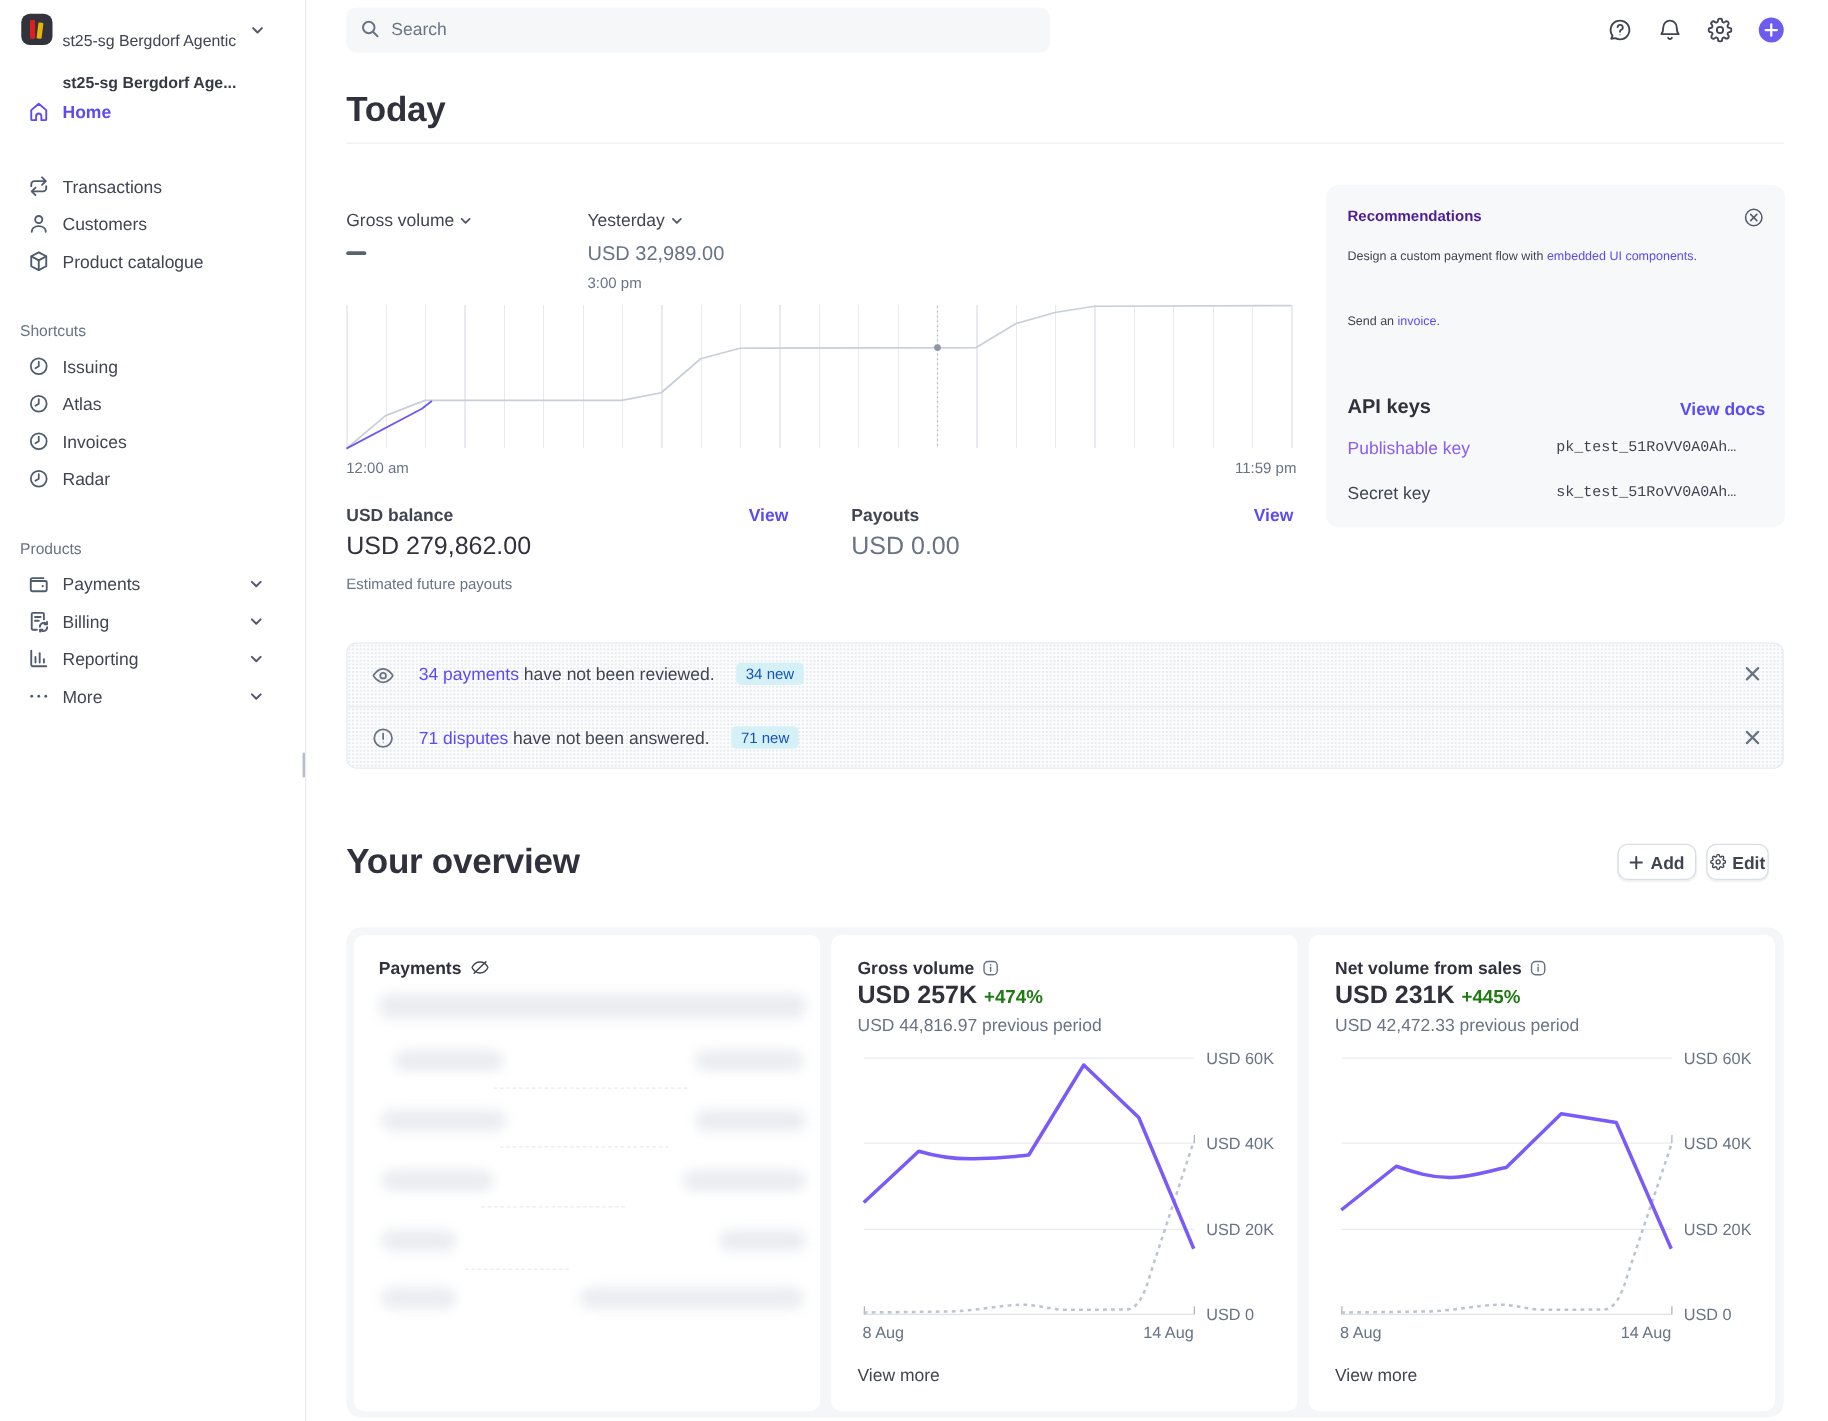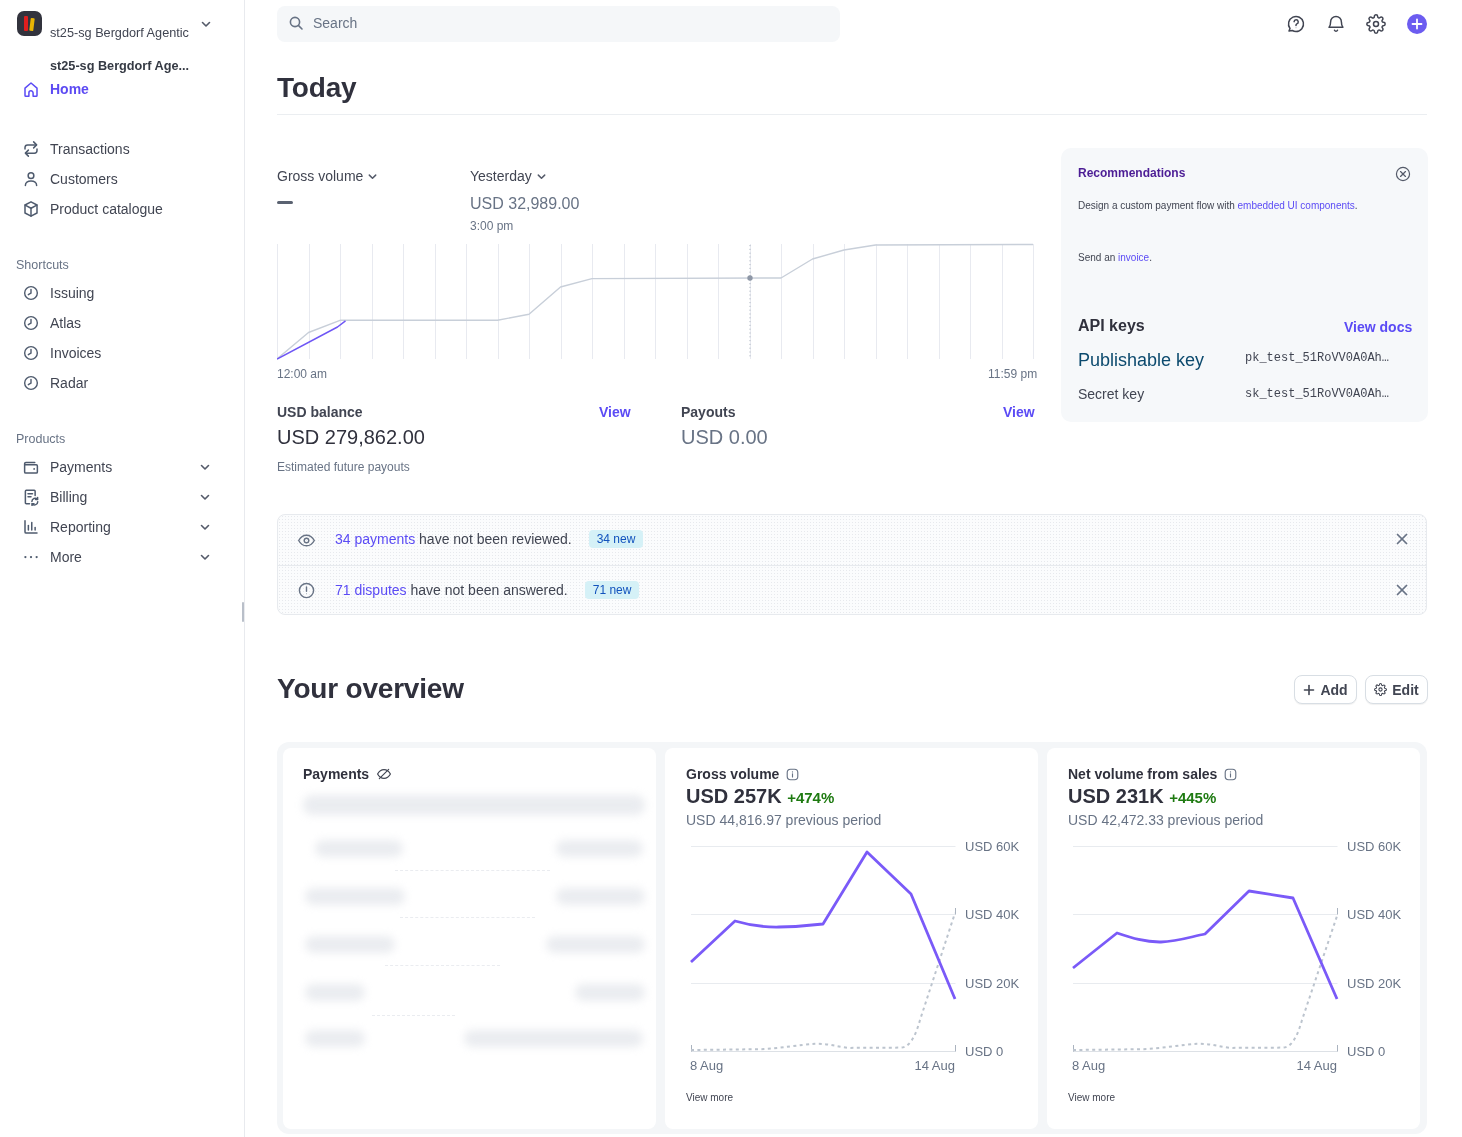--- a/index.html
+++ b/index.html
@@ -67,21 +67,21 @@
   #ov-title { position:absolute; left:277px; top:673px; font-size:28px; font-weight:700; color:#30313d; letter-spacing:-.2px;}
   .btn { position:absolute; top:675px; height:29px; background:#fff; border:1px solid #d8dee4; border-radius:8px;
     box-shadow:0 1px 1px rgba(0,0,0,.06); font-size:14px; font-weight:600; color:#414552;
     display:flex; align-items:center; justify-content:center; gap:5px;}
   #ov-box { position:absolute; left:277px; top:742px; width:1150px; height:392px; background:#f4f6f8; border-radius:12px; }
   .card { position:absolute; top:748px; width:373px; height:381px; background:#fff; border-radius:8px; }
   .card-title { position:absolute; font-size:14px; font-weight:700; color:#30313d; }
   .big-num { position:absolute; font-size:20px; font-weight:700; color:#30313d; }
   .pct { font-size:15px; font-weight:700; color:#1e7a11; }
   .prev { position:absolute; font-size:14px; color:#687385; }
-  .viewmore { position:absolute; font-size:10px; color:#414552; }
+  .viewmore { position:absolute; font-size:14px; color:#414552; }
   .blur-bar { position:absolute; background:#c3c9d4; opacity:.34; border-radius:9px; filter:blur(4.5px); }
 </style>
 </head>
 <body>
 <div id="app">
 
   <div id="sidebar">
     <div class="logo">
         <div class="bar1"></div>
         <div class="bar2"></div>
@@ -298,21 +298,21 @@
     <h3 style="position:absolute;left:17px;top:18px">Recommendations</h3>
     <svg class="abs" style="left:334px;top:18px" width="16" height="16" viewBox="0 0 20 20" fill="none" stroke="#545a69" stroke-width="1.5">
         <circle cx="10" cy="10" r="8.2"></circle>
         <line x1="6.9" y1="6.9" x2="13.1" y2="13.1" stroke-linecap="round"></line>
         <line x1="13.1" y1="6.9" x2="6.9" y2="13.1" stroke-linecap="round"></line>
       </svg>
     <div class="body" style="position:absolute;left:17px;top:47px;width:330px">Design a custom payment flow with <span class="plink">embedded UI components</span>.</div>
     <div class="body" style="position:absolute;left:17px;top:99px">Send an <span class="plink">invoice</span>.</div>
     <div style="position:absolute;left:17px;top:169px;font-size:16px;font-weight:700;color:#30313d">API keys</div>
     <div class="abs" style="left:283px;top:171px;font-size:14px;font-weight:600;color:#5b4bf5">View docs</div>
-    <div class="abs" style="left:17px;top:202px;font-size:18px;color:#0c4a6e">Publishable key</div>
+    <div class="abs" style="left:17px;top:202px;font-size:14px;color:#8b5cf6">Publishable key</div>
     <div class="abs mono" style="left:184px;top:203px">pk_test_51RoVV0A0Ah…</div>
     <div class="abs" style="left:17px;top:238px;font-size:14px;color:#414552">Secret key</div>
     <div class="abs mono" style="left:184px;top:239px">sk_test_51RoVV0A0Ah…</div>
   </div>
 
   <div id="alerts">
     <div class="alert-row" style="top:0">
       <svg class="abs" style="left:20px;top:17px" width="17" height="17" viewBox="0 0 24 24" fill="none" stroke="#687385" stroke-width="2">
           <path d="M1 12s4-7.5 11-7.5S23 12 23 12s-4 7.5-11 7.5S1 12 1 12z"></path>
           <circle cx="12" cy="12" r="3.2"></circle>
@@ -337,21 +337,21 @@
         </svg>
     </div>
   </div>
 
   <div id="ov-title">Your overview</div>
   <div class="btn" style="left:1294px;width:63px">
     <svg width="12" height="12" viewBox="0 0 12 12" fill="none" stroke="#414552" stroke-width="1.6" stroke-linecap="round">
         <line x1="6" y1="1.5" x2="6" y2="10.5"></line>
         <line x1="1.5" y1="6" x2="10.5" y2="6"></line>
       </svg>Add</div>
-  <div class="btn" style="left:1365px;width:63px">
+  <div class="btn" style="left:1365px;width:50px">
     <svg width="13" height="13" viewBox="0 0 24 24" fill="none" stroke="#414552" stroke-width="2">
         <circle cx="12" cy="12" r="3"></circle>
         <path d="M19.4 15a1.65 1.65 0 0 0 .33 1.82l.06.06a2 2 0 1 1-2.83 2.83l-.06-.06a1.65 1.65 0 0 0-1.82-.33 1.65 1.65 0 0 0-1 1.51V21a2 2 0 1 1-4 0v-.09A1.65 1.65 0 0 0 9 19.4a1.65 1.65 0 0 0-1.82.33l-.06.06a2 2 0 1 1-2.83-2.83l.06-.06a1.65 1.65 0 0 0 .33-1.82 1.65 1.65 0 0 0-1.51-1H3a2 2 0 1 1 0-4h.09A1.65 1.65 0 0 0 4.6 9a1.65 1.65 0 0 0-.33-1.82l-.06-.06a2 2 0 1 1 2.83-2.83l.06.06a1.65 1.65 0 0 0 1.82.33H9a1.65 1.65 0 0 0 1-1.51V3a2 2 0 1 1 4 0v.09a1.65 1.65 0 0 0 1 1.51 1.65 1.65 0 0 0 1.82-.33l.06-.06a2 2 0 1 1 2.83 2.83l-.06.06a1.65 1.65 0 0 0-.33 1.82V9a1.65 1.65 0 0 0 1.51 1H21a2 2 0 1 1 0 4h-.09a1.65 1.65 0 0 0-1.51 1z"></path>
       </svg>Edit</div>
 
   <div id="ov-box"></div>
 
   <div class="card" style="left:283px" id="card1">
     <div class="card-title" style="left:20px;top:18px">Payments
       <svg style="display:inline-block;vertical-align:-2px;margin-left:4px" width="14" height="14" viewBox="0 0 24 24" fill="none" stroke="#414552" stroke-width="2">

